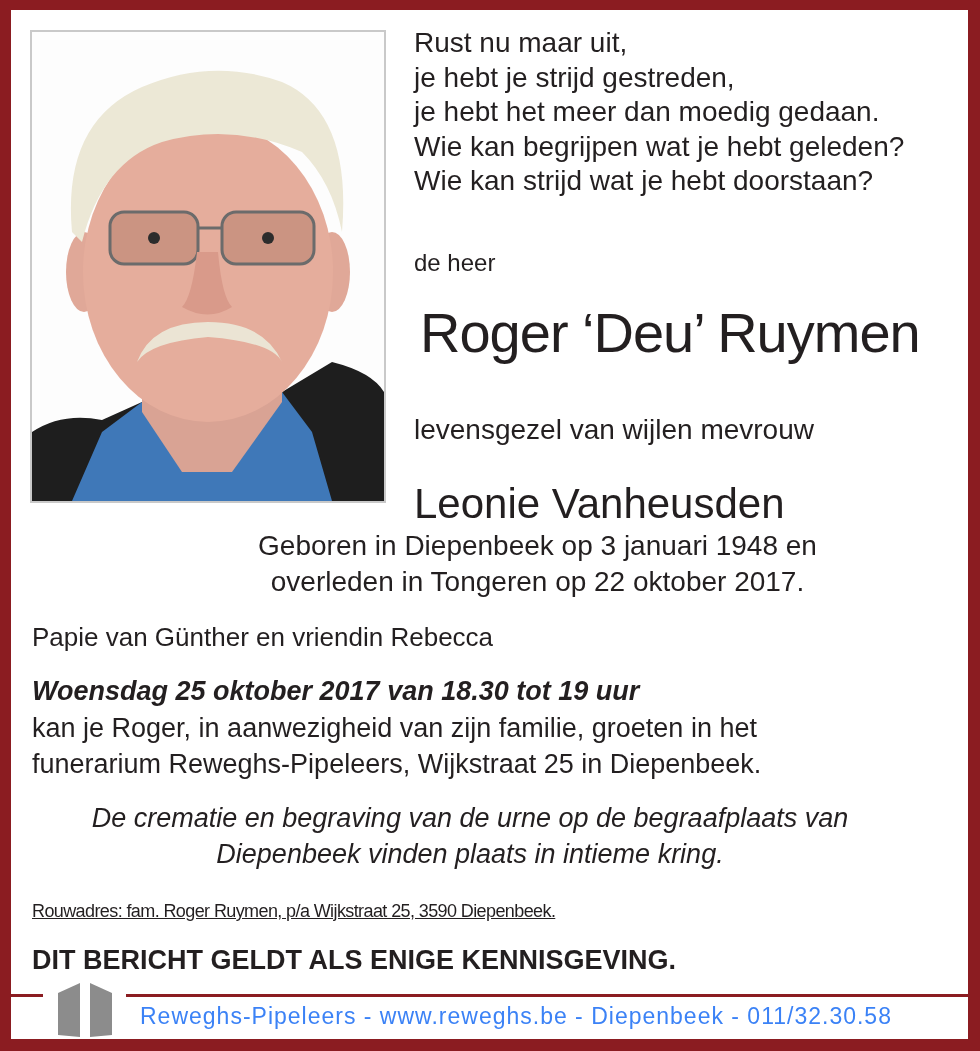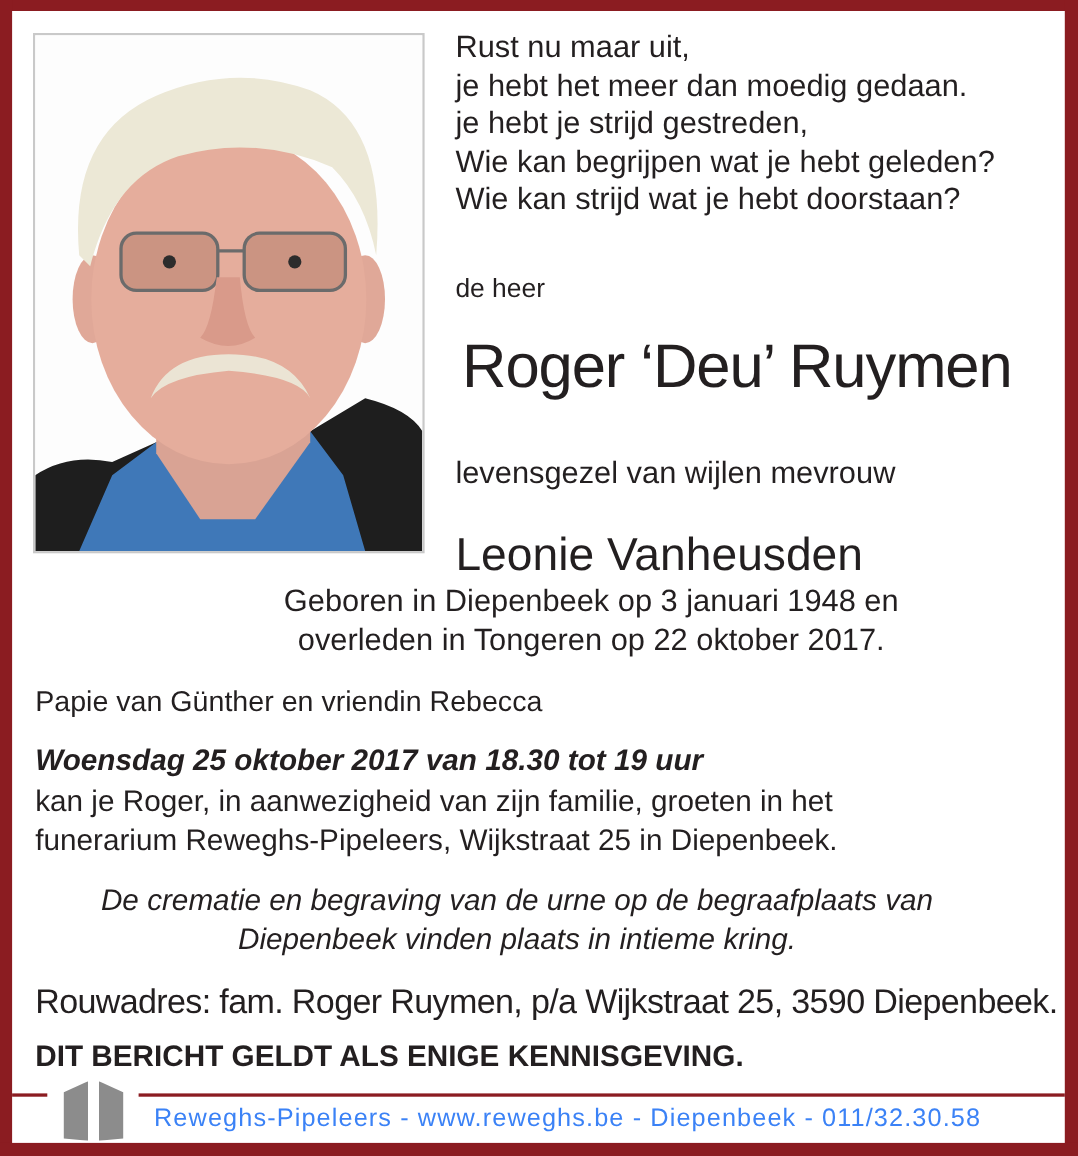--- a/index.html
+++ b/index.html
@@ -25,21 +25,21 @@
   .honorific { left: 414px; top: 246px; font-size: 24px; line-height: 34px; }
   .name { left: 420px; top: 298px; font-size: 56px; line-height: 70px; letter-spacing: -1px; }
   .partner-intro { left: 414px; top: 412px; font-size: 28px; line-height: 36px; }
   .partner-name { left: 414px; top: 476px; font-size: 42px; line-height: 56px; }
 
   .born { left: 11px; width: 957px; top: 528px; text-align: center; font-size: 28px; line-height: 36px; margin-left: 48px; }
   .children { left: 32px; top: 620px; font-size: 26px; line-height: 34px; }
   .visit-date { left: 32px; top: 674px; font-size: 27px; line-height: 34px; font-weight: bold; font-style: italic; }
   .visit-text { left: 32px; top: 710px; font-size: 27px; line-height: 36px; }
   .ceremony { left: 11px; width: 918px; top: 800px; text-align: center; font-size: 27px; line-height: 36px; font-style: italic; }
-  .address { left: 32px; top: 892px; font-size: 31px; line-height: 38px; letter-spacing: -0.6px; }
+  .address { left: 32px; top: 892px; font-size: 18px; line-height: 38px; letter-spacing: -0.6px; text-decoration: underline; }
   .notice { left: 32px; top: 942px; font-size: 27px; line-height: 36px; font-weight: bold; }
 
   .divider-left { position: absolute; left: 11px; top: 994px; width: 32px; height: 3px; background: #8b1c21; }
   .divider-right { position: absolute; left: 126px; top: 994px; width: 842px; height: 3px; background: #8b1c21; }
   .logo { position: absolute; left: 56px; top: 983px; width: 58px; height: 54px; }
   .footer-line { left: 140px; top: 998px; font-size: 23px; line-height: 36px; letter-spacing: 1px; color: #3b82f6; }
 </style>
 </head>
 <body>
 
@@ -72,22 +72,22 @@
     <circle cx="236" cy="206" r="6" fill="#2c2c2c"></circle>
 
     <path d="M165 220 Q160 265 150 275 Q176 290 200 275 Q190 265 186 220" fill="#d99a8a"></path>
 
     <path d="M105 330 Q120 290 176 290 Q232 290 250 330 Q240 310 176 305 Q118 310 105 330 Z" fill="#ebe4d4"></path>
   </svg>
 </div>
 
 <div class="txt poem">
   <div>Rust nu maar uit,</div>
+  <div>je hebt je strijd gestreden,</div>
   <div>je hebt het meer dan moedig gedaan.</div>
-  <div>je hebt je strijd gestreden,</div>
   <div>Wie kan begrijpen wat je hebt geleden?</div>
   <div>Wie kan strijd wat je hebt doorstaan?</div>
 </div>
 
 <div class="txt honorific">de heer</div>
 <div class="txt name">Roger ‘Deu’ Ruymen</div>
 <div class="txt partner-intro">levensgezel van wijlen mevrouw</div>
 <div class="txt partner-name">Leonie Vanheusden</div>
 
 <div class="txt born">

